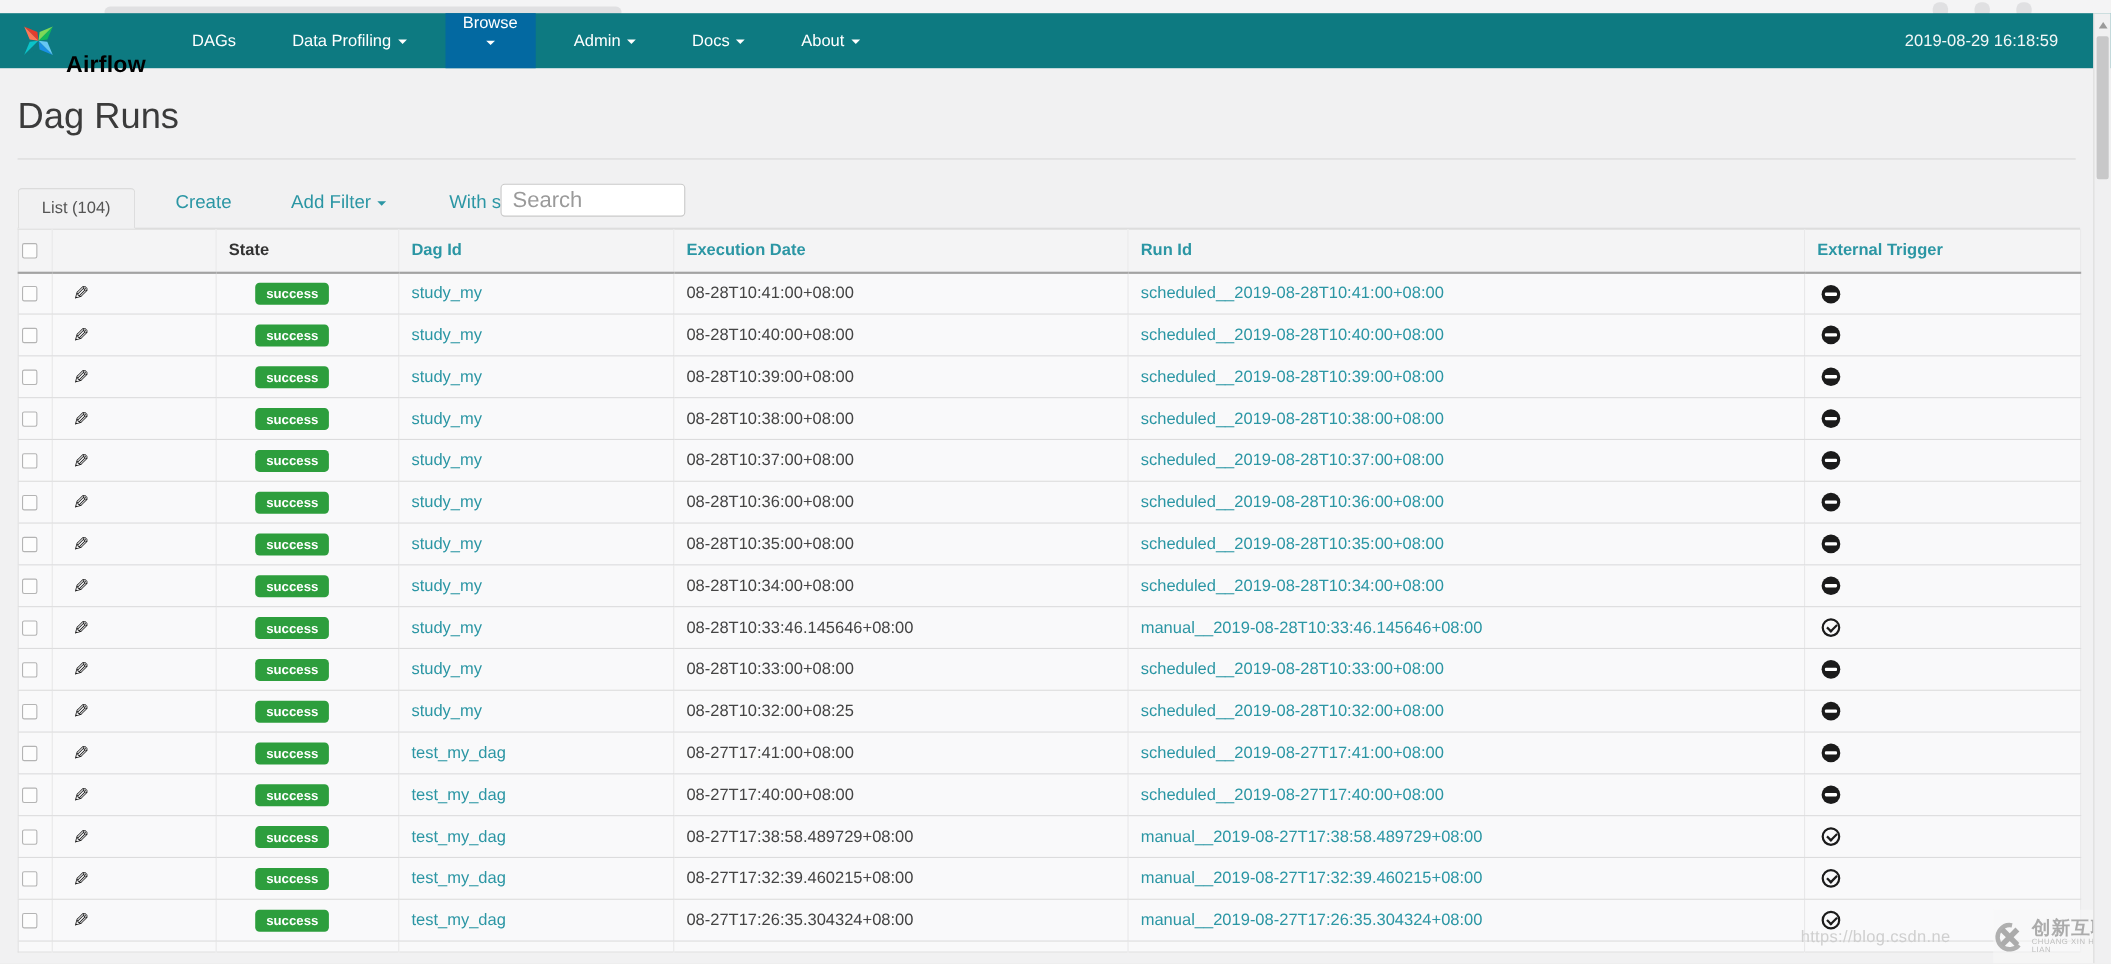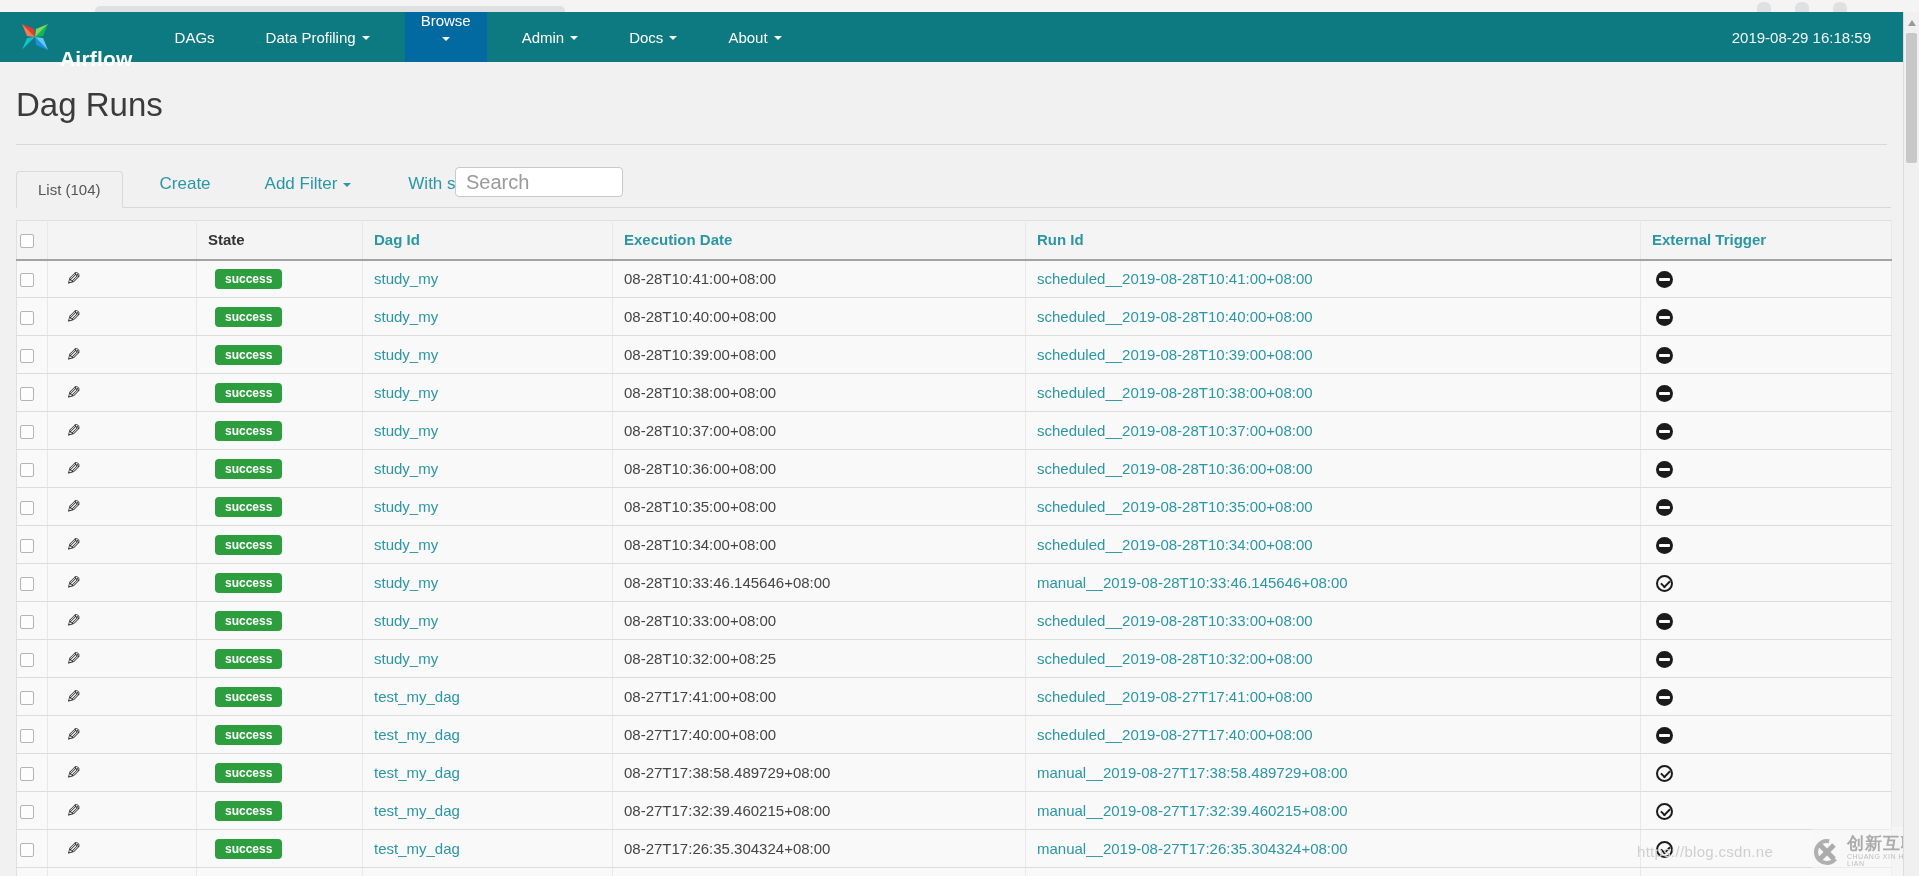--- a/index.html
+++ b/index.html
@@ -11,60 +11,60 @@
   .browser-strip { position:absolute; top:0; left:0; width:1919px; height:12px; background:#f4f4f5; }
   .browser-strip .shape { position:absolute; background:#e0e0e2; border-radius:6px; }
   .bs1 { left:95px; top:6px; width:470px; height:10px; }
   .bs2 { left:1757px; top:2px; width:14px; height:14px; border-radius:50%; }
   .bs3 { left:1795px; top:2px; width:14px; height:14px; border-radius:50%; }
   .bs4 { left:1833px; top:2px; width:14px; height:14px; border-radius:50%; }
 
   
   .navbar { position:absolute; top:12px; left:0; width:1919px; height:50px; background:#0d7a81; display:flex; align-items:stretch; color:#fff; z-index:20; }
   .brand { display:flex; align-items:center; gap:8px; padding:0 26px 0 18px; }
-  .brand-name { font-size:21px; font-weight:bold; color:#ffffff; letter-spacing:.2px;margin-top:44px; }
+  .brand-name { font-size:21px; font-weight:bold; color:#000000; letter-spacing:.2px;margin-top:44px; }
   .nav-item { display:flex; align-items:center; gap:6px; padding:0 16px; font-size:15px; color:#fff; cursor:pointer; }
   .nav-item.active { background:#0369a1;flex-direction:column; }
   .caret { width:0; height:0; border-left:4px solid transparent; border-right:4px solid transparent; border-top:4px solid #fff; margin-top:2px; }
   .nav-clock { margin-left:auto; display:flex; align-items:center; padding-right:48px; font-size:15px; color:#f2f7f7; }
 
   
   .dropdown { position:absolute; left:312px; top:62px; width:158px; background:#fff; border:1px solid #c9c9c9; border-top:none; box-shadow:0 4px 9px rgba(0,0,0,.18); padding:5px 0; z-index:50; }
   .menu-item { height:26px; line-height:26px; padding:0 20px; font-size:15px; color:#3d3d3d; white-space:nowrap; cursor:pointer; }
   .menu-item.selected { background:#0a4f55; color:#fff; font-weight:bold; }
   .annotation-box { position:absolute; left:-1px; top:107px; width:127px; height:24px; border:3px solid #d83a30; z-index:60; pointer-events:none; }
 
   
   .page { position:absolute; top:62px; left:0; width:1903px; }
   h1.page-title { margin:24px 0 0 16px; font-size:33px; font-weight:500; color:#3b3b3b; }
   .rule { margin:20px 16px 0 16px; border:none; border-top:1px solid #d8d8d8; }
 
   
-  .toolbar { position:relative; margin:15px 12px 12px 16px; height:48px; border-bottom:1px solid #d9d9d9; display:flex; align-items:flex-end; }
+  .toolbar { position:relative; margin:15px 12px 0 16px; height:48px; border-bottom:1px solid #d9d9d9; display:flex; align-items:flex-end; }
   .tab-active { padding:9px 21px; font-size:15px; color:#555; background:#f1f1f2; border:1px solid #d9d9d9; border-bottom:1px solid #f1f1f2; border-radius:4px 4px 0 0; margin-bottom:-1px; cursor:pointer; }
   .tool-link { font-size:17px; color:#2b96a4; display:flex; align-items:center; gap:6px; padding-bottom:13px; cursor:pointer; text-decoration:none; }
   .tool-link .caret { border-top-color:#2b96a4; }
   .lnk-create { margin-left:37px; }
   .lnk-filter { margin-left:54px; }
   .lnk-withsel { margin-left:57px; }
   .search-box { position:absolute; left:439px; top:7px; width:168px; height:30px; border:1px solid #c9c9c9; border-radius:4px; background:#fff; font-size:20px; color:#555; padding:0 10px; outline:none; }
   .search-box::placeholder { color:#9a9a9a; }
 
   
   table.grid { margin:0 12px 0 16px; width:1875px; border-collapse:collapse; table-layout:fixed; background:#f9f9fa; border:1px solid #e0e0e0; }
   col.c-check { width:31px; } col.c-edit { width:149px; } col.c-state { width:166px; }
   col.c-dag { width:250px; } col.c-exec { width:413px; } col.c-run { width:615px; } col.c-trig { width:251px; }
   th, td { border-right:1px solid #e8e8e9; border-bottom:1px solid #dcdcdd; padding:0 11px; text-align:left; vertical-align:middle; overflow:hidden; white-space:nowrap; }
   thead th { height:39px; font-size:15px; font-weight:bold; color:#333; background:#f4f4f5; border-bottom:2px solid #a3a3a3; }
   tbody td { height:38px; font-size:15px; color:#444; }
   tr.filler td { height:10px; border-bottom:none; }
   th a, td a { color:#2b96a4; text-decoration:none; cursor:pointer; }
   .checkbox { display:inline-block; width:14px; height:14px; background:#fdfdfd; border:1px solid #b4b4b4; border-radius:2px; vertical-align:middle; cursor:pointer; }
   .pencil-icon { display:inline-block; margin-left:7px; font-size:18px; color:#141414; transform:scaleX(-1); cursor:pointer; }
-  .badge-state { display:inline-block; margin-left:7px; background:#2d9e3d; color:#fff; font-size:12px; font-weight:bold; padding:4px 10px; border-radius:4px; line-height:1; }
+  .badge-state { display:inline-block; margin-left:24px; background:#2d9e3d; color:#fff; font-size:12px; font-weight:bold; padding:4px 10px; border-radius:4px; line-height:1; }
   .trig { display:inline-block; position:relative; width:17px; height:17px; vertical-align:middle; margin-left:4px; }
   .trig-minus { background:#1b1b1b; border-radius:50%; }
   .trig-minus::after { content:''; position:absolute; left:3px; right:3px; top:7px; height:3px; background:#fff; border-radius:1px; }
   .trig-check { border:2px solid #1b1b1b; border-radius:50%; }
   .trig-check::after { content:''; position:absolute; left:3px; top:3px; width:7px; height:4px; border-left:2px solid #1b1b1b; border-bottom:2px solid #1b1b1b; transform:rotate(-45deg); }
 
   
   .scrollbar { position:absolute; top:12px; right:0; width:16px; height:864px; background:#f0f0f1; border-left:1px solid #dcdcdc; z-index:70; }
   .sb-up { position:absolute; top:8px; left:4px; width:0; height:0; border-left:4px solid transparent; border-right:4px solid transparent; border-bottom:6px solid #9a9a9a; }
   .sb-thumb { position:absolute; top:21px; left:2px; width:11px; height:130px; background:#c8c8c9; border-radius:2px; }

